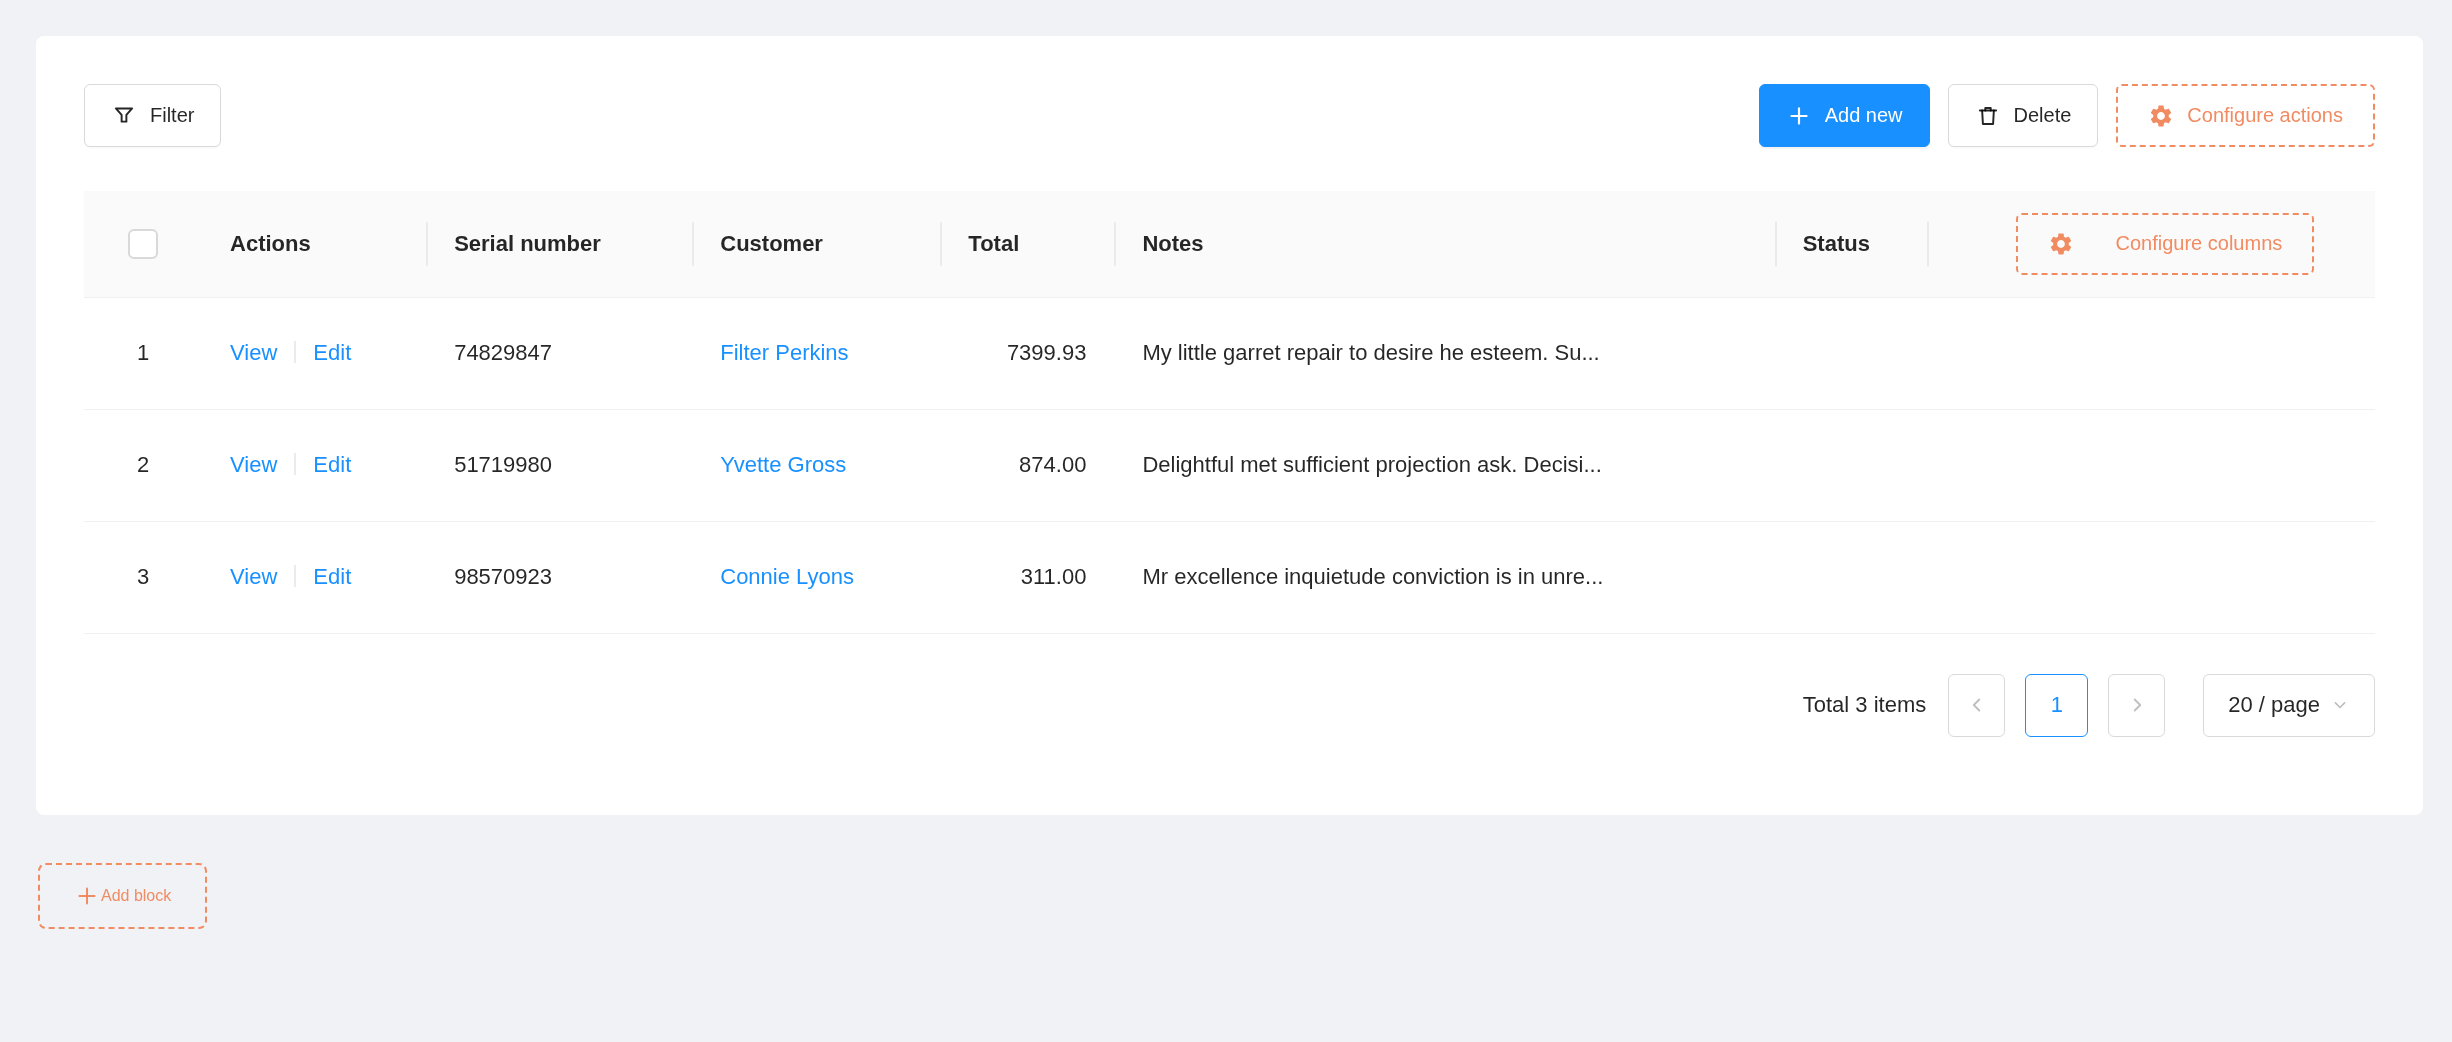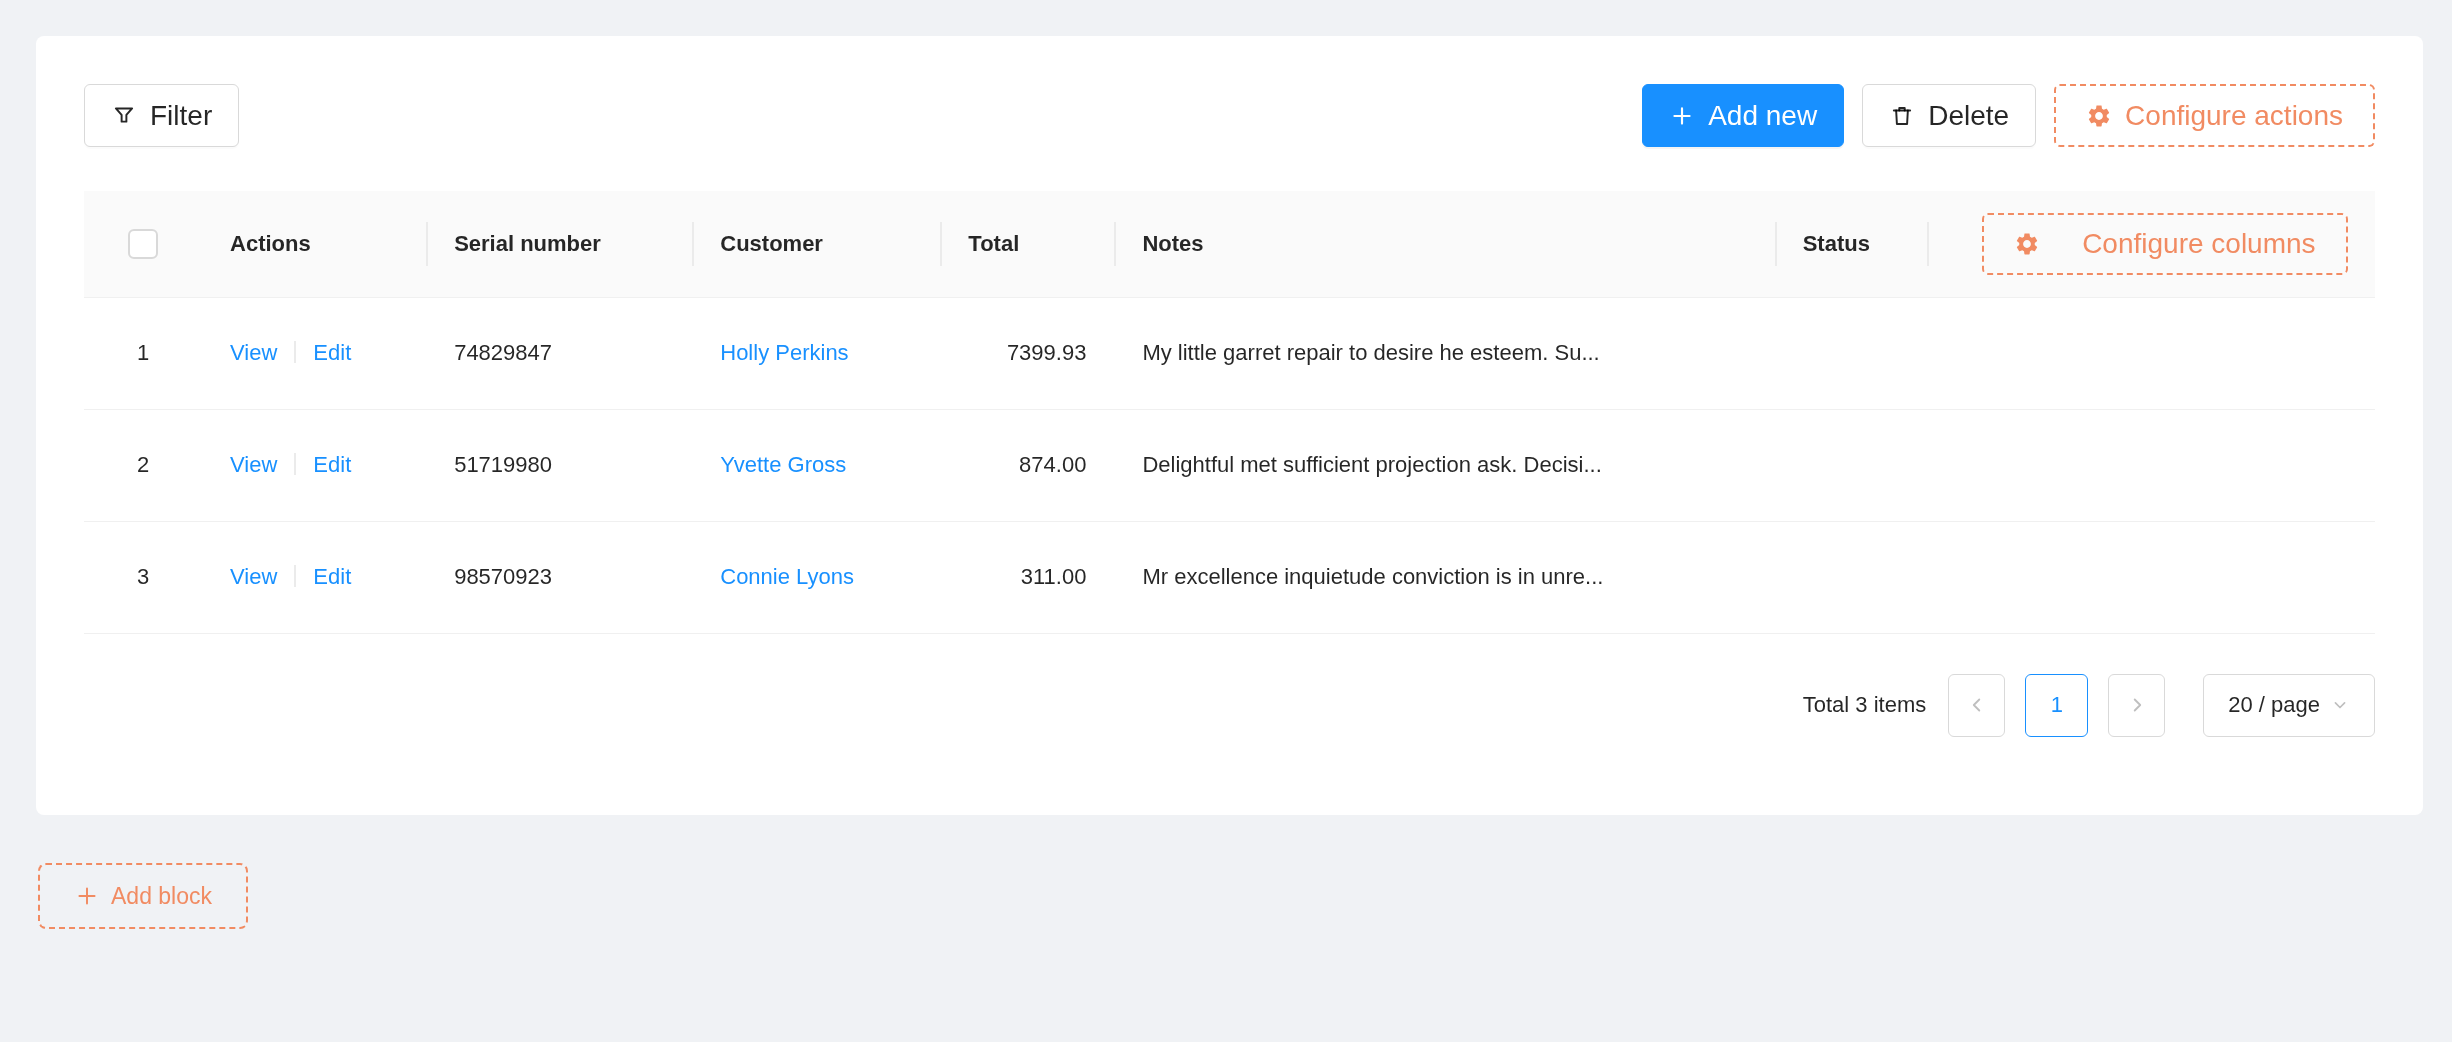--- a/index.html
+++ b/index.html
@@ -19,21 +19,21 @@
     padding:48px;
   }
   
   .toolbar { display:flex; justify-content:space-between; align-items:center; height:63px; margin-bottom:44px; }
   .toolbar-right { display:flex; gap:18px; }
   .btn {
     display:inline-flex; align-items:center; justify-content:center; gap:13px;
     height:63px; padding:0 26px;
     border:1.5px solid #d9d9d9; border-radius:6px;
     background:#fff; color:rgba(0,0,0,0.85);
-    font-size:28px; font-family:inherit; cursor:pointer;
+    font-size:20px; font-family:inherit; cursor:pointer;
     box-shadow:0 2px 0 rgba(0,0,0,0.015);
     white-space:nowrap;
   }
   .btn svg { flex:0 0 auto; }
   .btn-primary { background:#1890ff; border-color:#1890ff; color:#fff; box-shadow:0 2px 0 rgba(0,0,0,0.045);align-items:center; }
   .btn-dashed-orange { border:2px dashed #f18b62; color:#f18b62; background:transparent; padding:0 30px; box-shadow:none; }
   
   table { width:2291px; border-collapse:collapse; table-layout:fixed; }
   th {
     height:106px; background:#fafafa; text-align:left;
@@ -68,24 +68,24 @@
   .pg-current { min-width:63px; border-color:#1890ff; color:#1890ff; font-size:22px; }
   .pg-select {
     height:63px; display:inline-flex; align-items:center; gap:10px;
     border:1.5px solid #d9d9d9; border-radius:6px; background:#fff;
     padding:0 24px; margin-left:18px; cursor:pointer;
   }
   .pg-select .caret { color:#bfbfbf; display:inline-flex; }
   
   .add-block-row { margin:48px 0 0 38px; }
   .btn-add-block {
-    display:inline-flex; align-items:center; gap:11px;
+    display:inline-flex; align-items:center; gap:1px;
     height:66px; padding:0 34px;
     border:2px dashed #f18b62; border-radius:8px;
-    background:transparent; color:#f18b62; font-size:23px; font-family:inherit; cursor:pointer;
+    background:transparent; color:#f18b62; font-size:16px; font-family:inherit; cursor:pointer;
   }
 </style>
 </head>
 <body>
 
 <div class="card">
 
   <div class="toolbar">
     <button class="btn">
       <span style="display:inline-flex">
@@ -159,21 +159,21 @@
         </th>
       </tr>
     </thead>
     <tbody>
       <tr>
         <td class="col-sel">1</td>
         <td>
           <a class="link">View</a><span class="action-divider"></span><a class="link">Edit</a>
         </td>
         <td>74829847</td>
-        <td><a class="link">Holly Perkins</a></td>
+        <td><a class="link">Filter Perkins</a></td>
         <td class="cell-total">7399.93</td>
         <td>My little garret repair to desire he esteem. Su...</td>
         <td></td>
         <td></td>
       </tr>
       <tr>
         <td class="col-sel">2</td>
         <td>
           <a class="link">View</a><span class="action-divider"></span><a class="link">Edit</a>
         </td>

